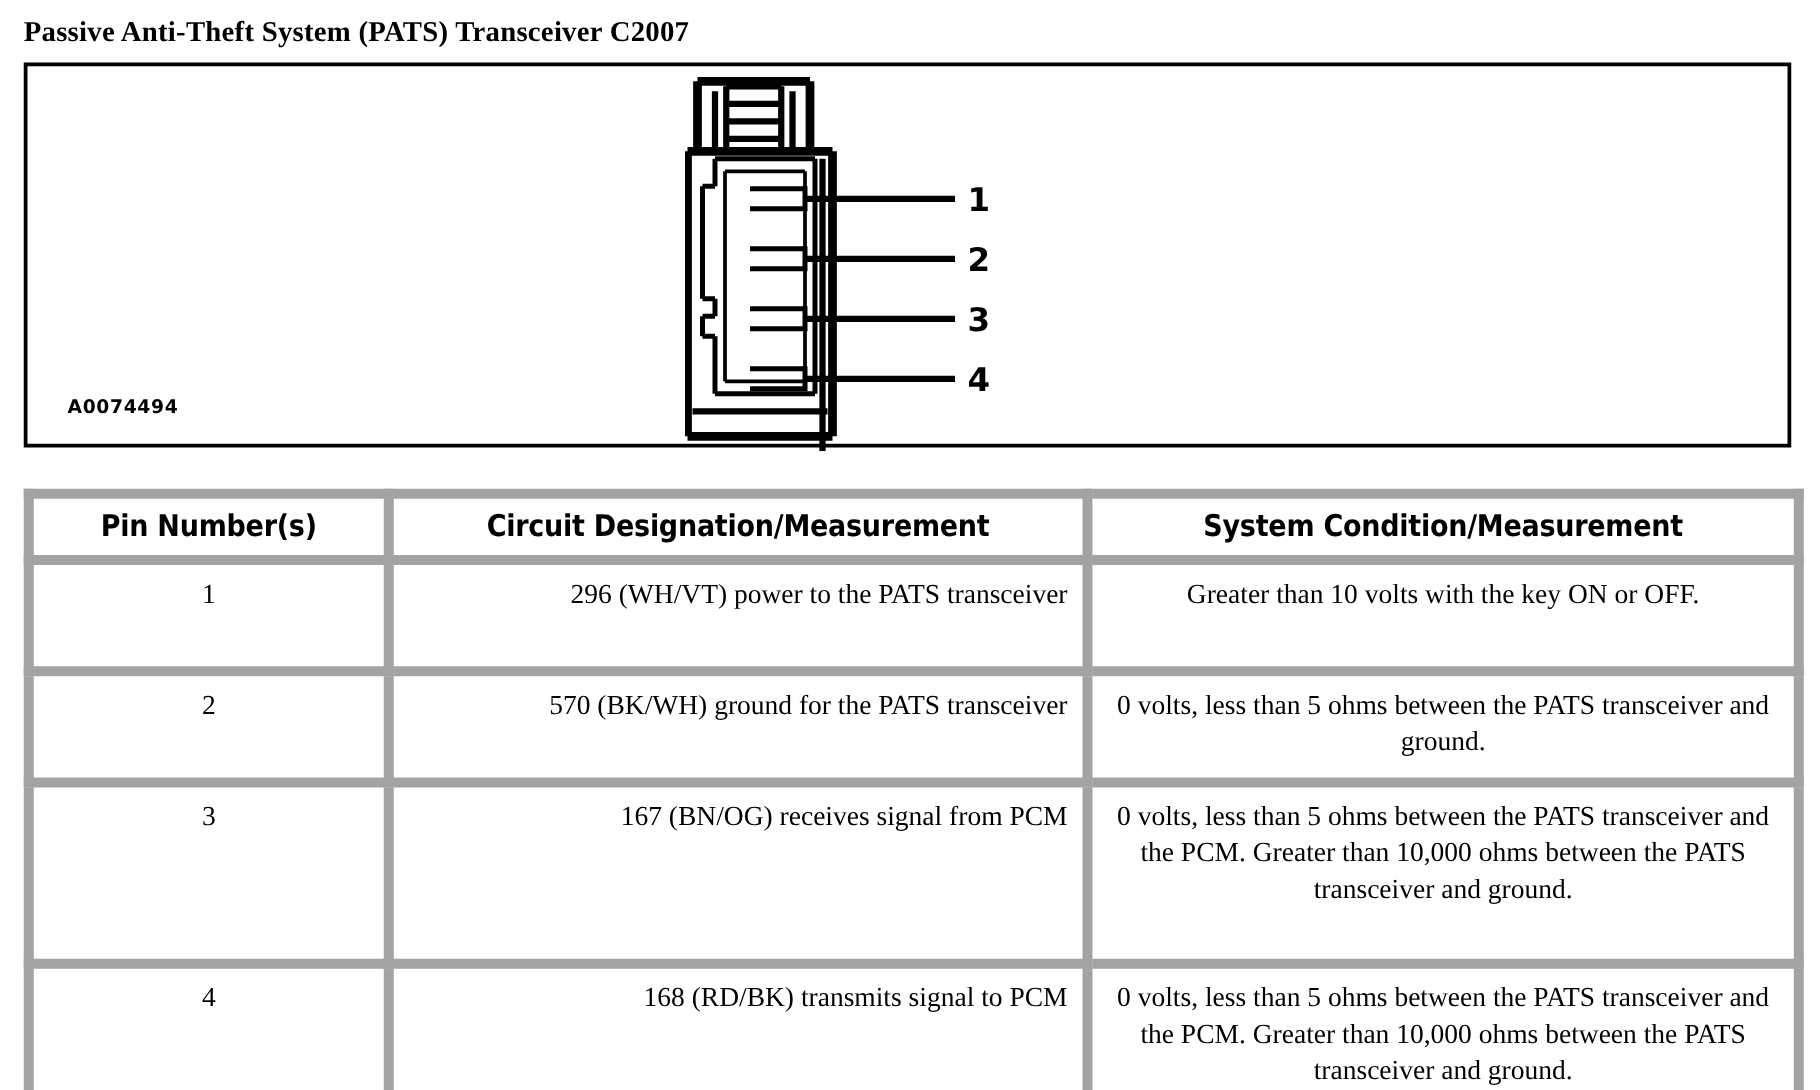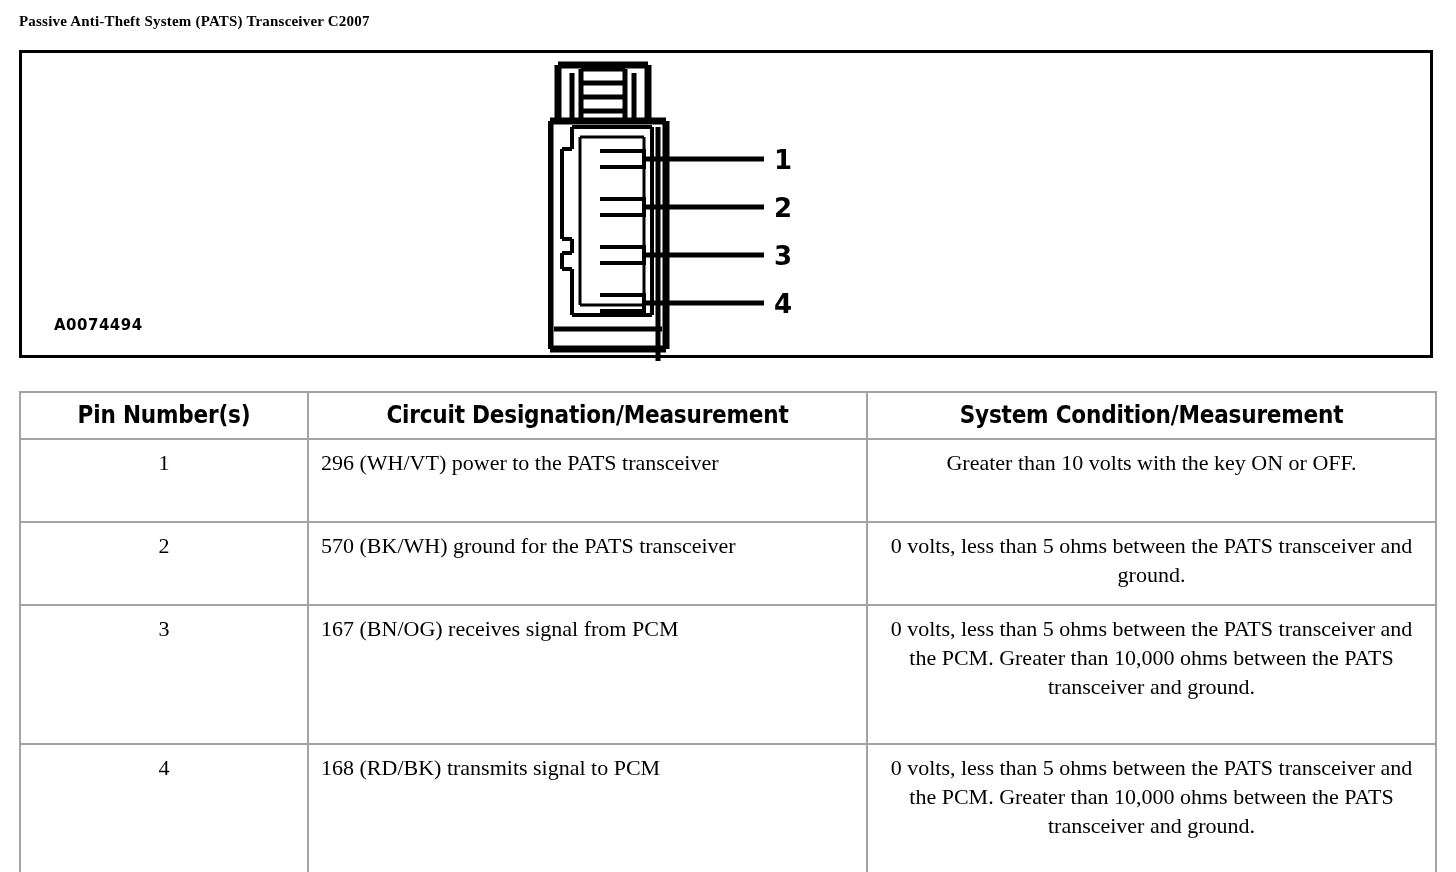--- a/index.html
+++ b/index.html
@@ -17,21 +17,21 @@
     overflow: hidden;
   }
 
   
   .page-title {
     position: absolute;
     left: 19px;
     top: 14px;
     font-family: "Liberation Serif", "DejaVu Serif", serif;
     font-weight: bold;
-    font-size: 15px;
+    font-size: 23px;
     letter-spacing: 0.2px;
     white-space: nowrap;
     line-height: 1;
   }
 
   
   .figure-box {
     position: absolute;
     left: 19px;
     top: 50px;
@@ -72,21 +72,21 @@
     border-collapse: collapse;
     table-layout: fixed;
     background: #fff;
   }
   .pin-table col.c-pin   { width: 288px; }
   .pin-table col.c-desc  { width: 559px; }
   .pin-table col.c-meas  { width: 569px; }
 
   .pin-table th,
   .pin-table td {
-    border: 2px solid #a3a3a3;
+    border: 8px solid #a3a3a3;
     vertical-align: top;
     padding: 0;
   }
   .pin-table thead th {
     font-family: "DejaVu Sans Condensed", "Liberation Sans Narrow", "Liberation Sans", sans-serif;
     font-weight: bold;
     font-size: 24px;
     text-align: center;
     padding: 8px 6px 9px 6px;
     letter-spacing: -0.2px;
@@ -96,21 +96,21 @@
   .pin-table tbody td {
     font-family: "Liberation Serif", "DejaVu Serif", serif;
     font-size: 22px;
     line-height: 1.31;
   }
   td.cell-pin {
     text-align: center;
     padding: 9px 6px 0 6px;
   }
   td.cell-desc {
-    text-align: left;
+    text-align: right;
     padding: 9px 12px 0 12px;
   }
   td.cell-meas {
     text-align: center;
     padding: 9px 12px 0 12px;
   }
 
   
   tr.row-1 td { height: 72px; }
   tr.row-2 td { height: 72px; }

